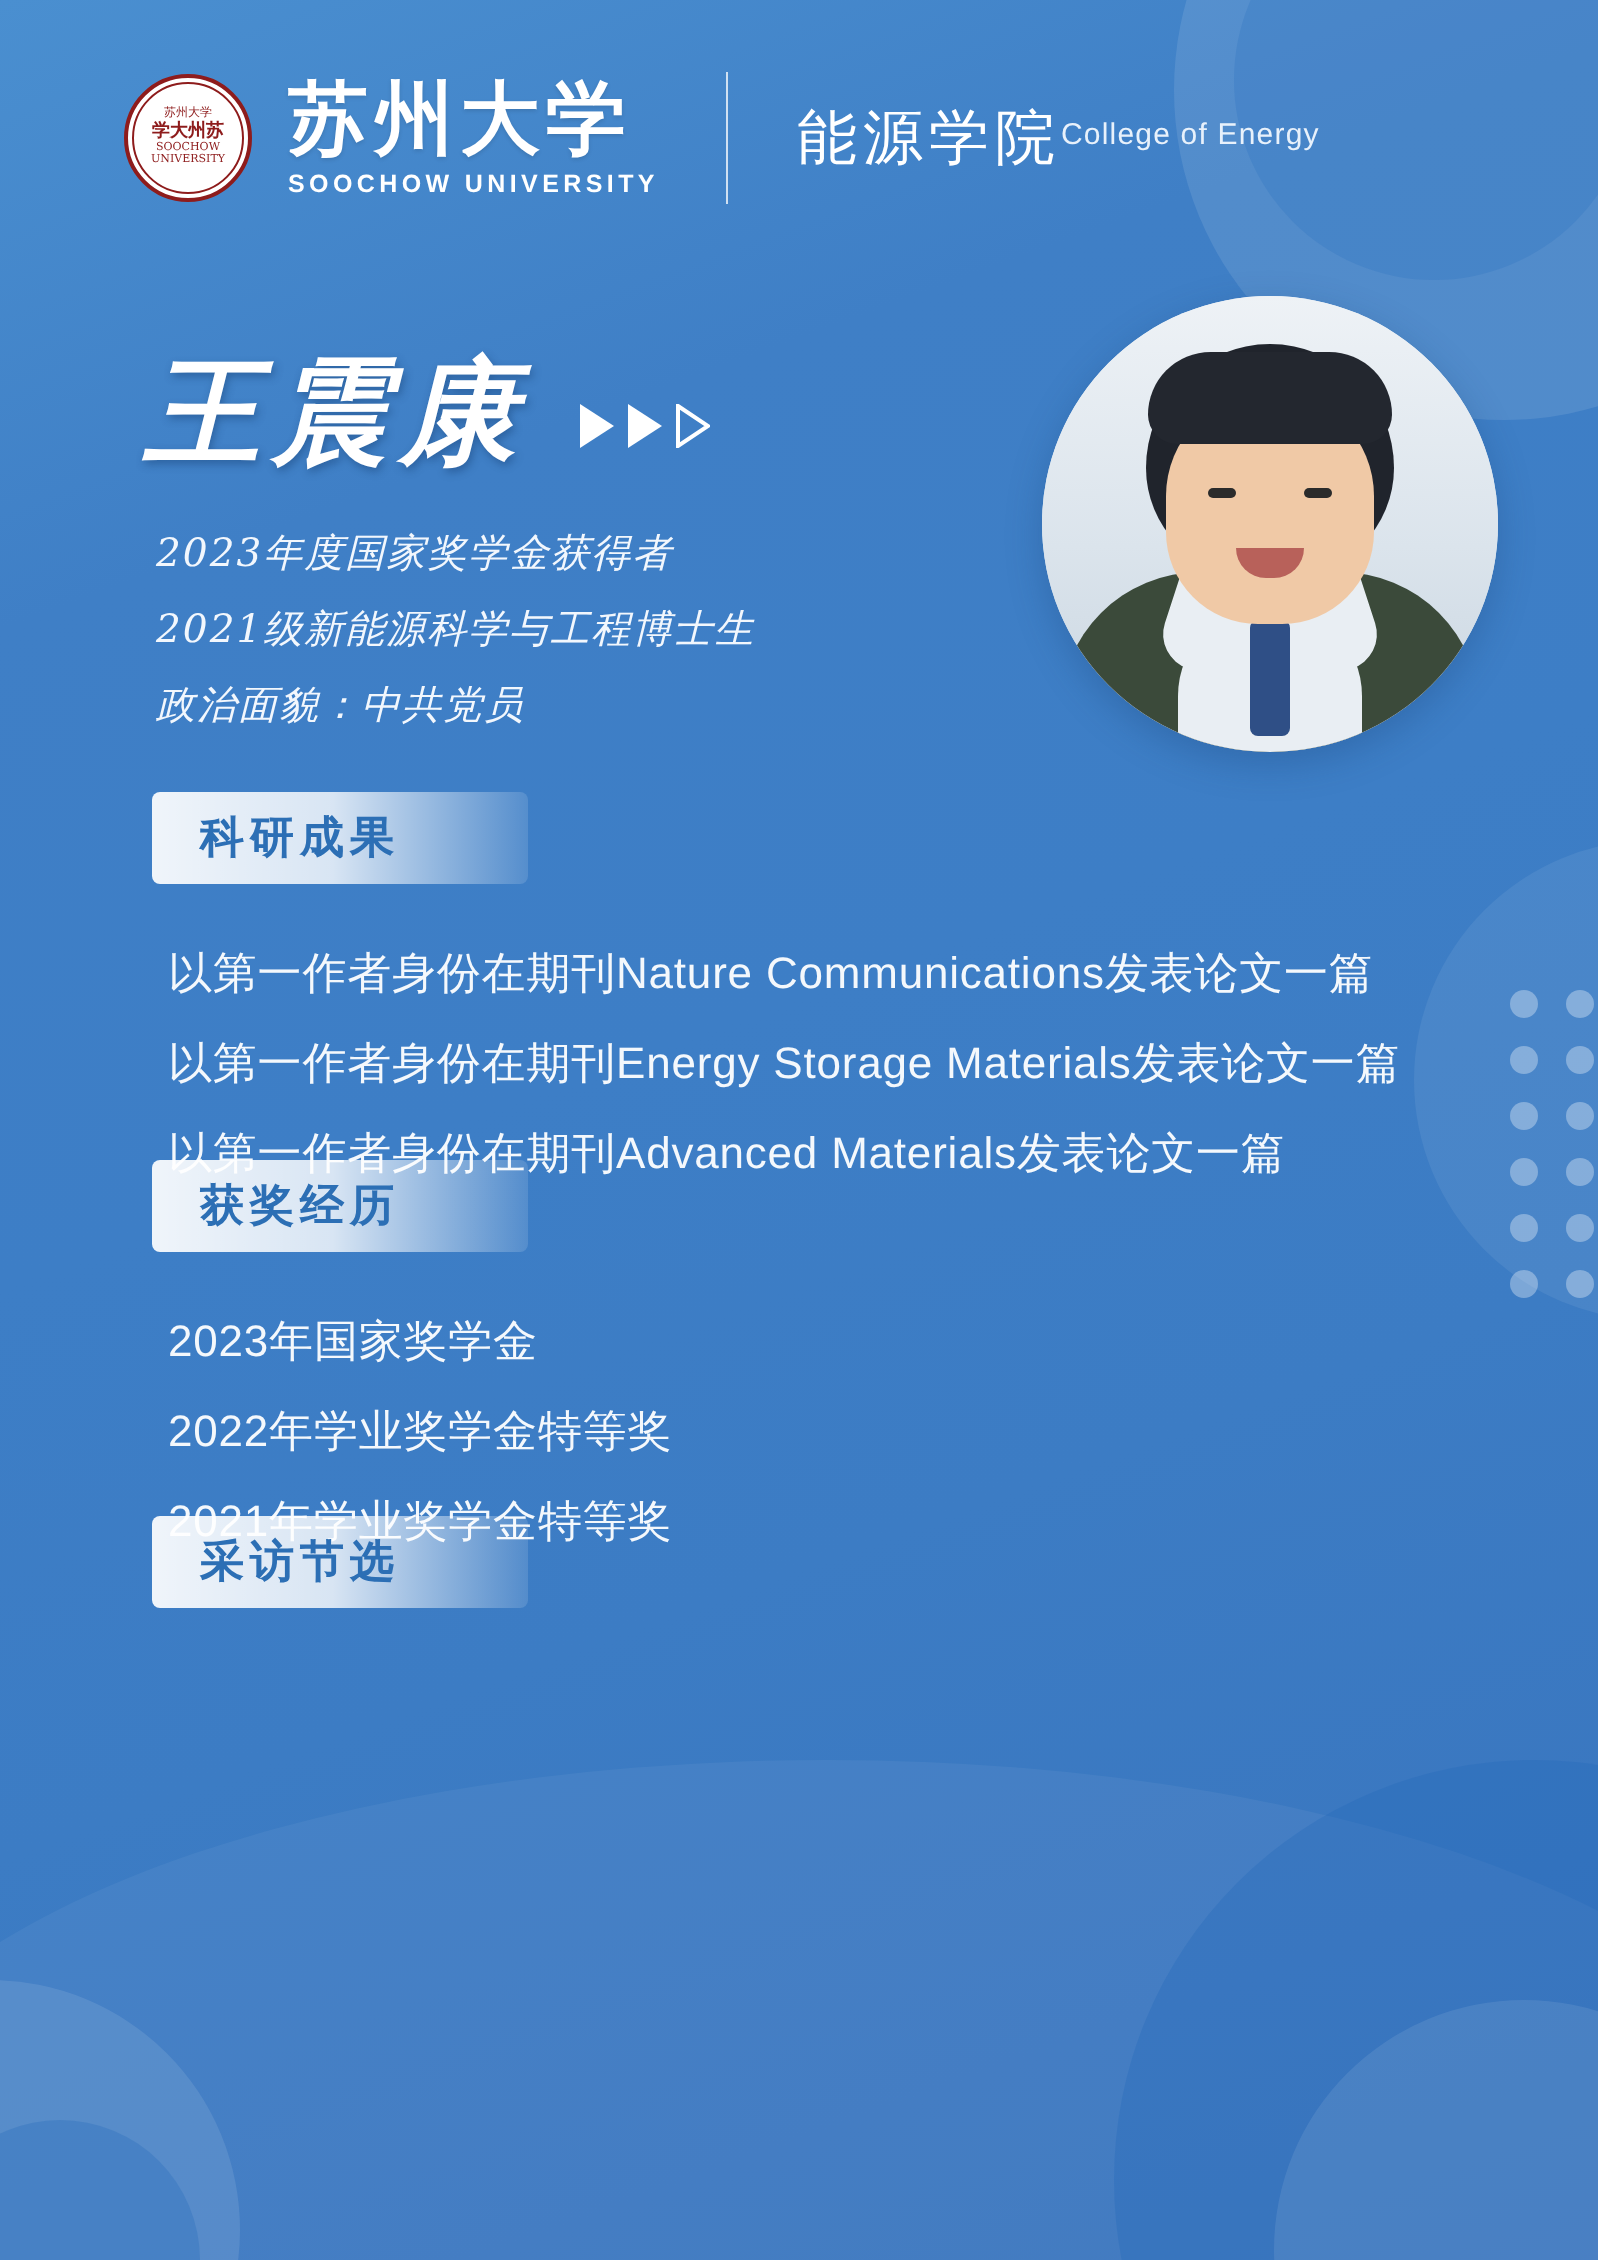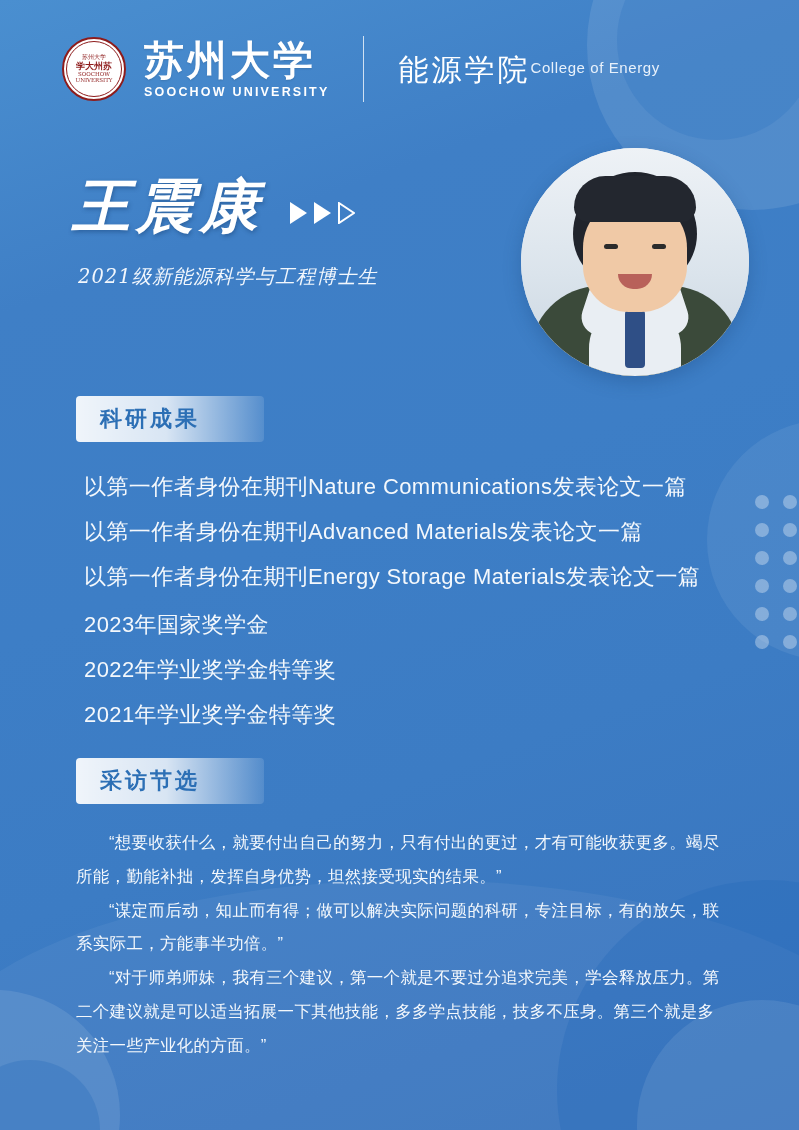--- a/index.html
+++ b/index.html
@@ -361,21 +361,23 @@
       <span class="tri"></span>
       <span class="tri hollow">
         <svg width="17" height="22" viewBox="0 0 17 22">
             <polygon points="1,1 16,11 1,21" fill="none" stroke="#ffffff" stroke-width="2"></polygon>
           </svg>
       </span>
     </span>
   </div>
 
   <div class="meta">
+    <div class="meta-line">2023年度国家奖学金获得者</div>
     <div class="meta-line">2021级新能源科学与工程博士生</div>
+    <div class="meta-line">政治面貌：中共党员</div>
   </div>
 
   <div class="photo">
     <div class="p-bg"></div>
     <div class="p-body"></div>
     <div class="p-shirt"></div>
     <div class="p-collar-l"></div>
     <div class="p-collar-r"></div>
     <div class="p-tie"></div>
     <div class="p-hair"></div>
@@ -383,35 +385,31 @@
     <div class="p-hair-front"></div>
     <div class="p-eye l"></div>
     <div class="p-eye r"></div>
     <div class="p-mouth"></div>
   </div>
 
   <div class="sec" style="top: 396px;">
     <div class="sec-title">科研成果</div>
     <div class="sec-body">
       <div class="line">以第一作者身份在期刊Nature Communications发表论文一篇</div>
+      <div class="line">以第一作者身份在期刊Energy Storage Materials发表论文一篇</div>
       <div class="line">以第一作者身份在期刊Advanced Materials发表论文一篇</div>
-      <div class="line">以第一作者身份在期刊Energy Storage Materials发表论文一篇</div>
     </div>
   </div>
 
   <div class="sec" style="top: 580px;">
+    <div class="sec-title">获奖经历</div>
     <div class="sec-body">
       <div class="line">2023年国家奖学金</div>
       <div class="line">2022年学业奖学金特等奖</div>
       <div class="line">2021年学业奖学金特等奖</div>
     </div>
   </div>
 
   <div class="sec" style="top: 758px;">
     <div class="sec-title">采访节选</div>
-    <div class="sec-body quotes">
-      <div class="para">“想要收获什么，就要付出自己的努力，只有付出的更过，才有可能收获更多。竭尽所能，勤能补拙，发挥自身优势，坦然接受现实的结果。”</div>
-      <div class="para">“谋定而后动，知止而有得；做可以解决实际问题的科研，专注目标，有的放矢，联系实际工，方能事半功倍。”</div>
-      <div class="para">“对于师弟师妹，我有三个建议，第一个就是不要过分追求完美，学会释放压力。第二个建议就是可以适当拓展一下其他技能，多多学点技能，技多不压身。第三个就是多关注一些产业化的方面。”</div>
-    </div>
   </div>
 
 </div>
 
 </body></html>

